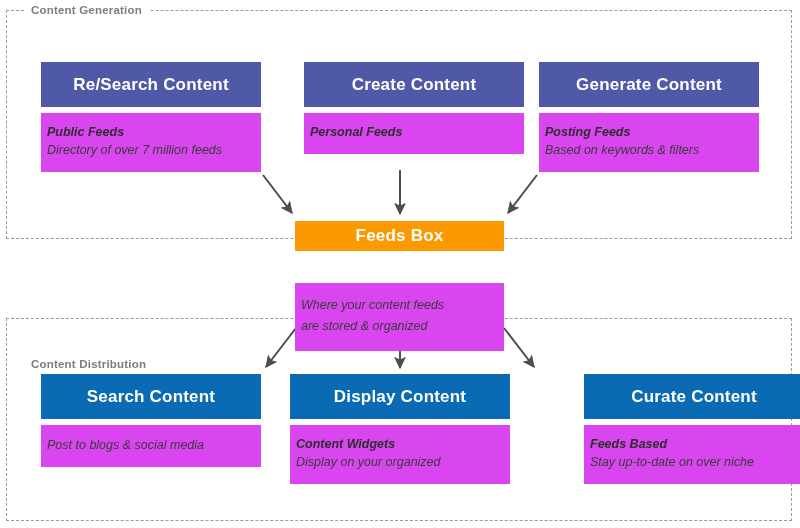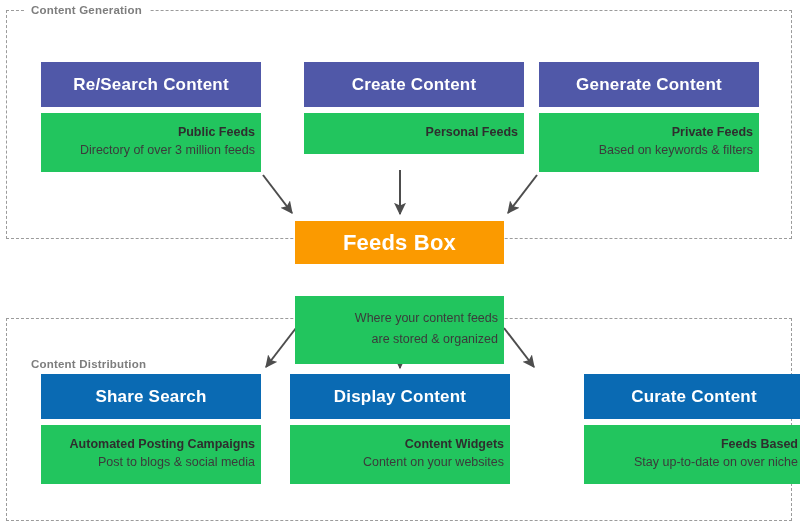--- a/index.html
+++ b/index.html
@@ -44,24 +44,25 @@
     font-size:17px;
     font-weight:bold;
     letter-spacing:.2px;
     white-space:nowrap;
   }
   .card-head.purple{background:#5058a8;text-align:center;}
   .card-head.blue{background:#0a6ab3;}
   .card-head.orange{background:#fb9a00;}
   .card-body{
     margin-top:6px;
-    background:#22c55e;
+    background:#d946ef;
     padding:11px 6px 13px 6px;
-    text-align:right;
+    text-align:left;
     color:#333333;
+    font-style:italic;
   }
   .card-body .b-title{
     display:block;
     font-size:12.5px;
     font-weight:bold;
     color:#2e2e2e;
     line-height:17px;
     white-space:nowrap;
   }
   .card-body .b-sub{
@@ -72,21 +73,21 @@
     white-space:nowrap;
   }
 
   
   #card-research{left:41px;top:62px;}
   #card-create{left:304px;top:62px;}
   #card-generate{left:539px;top:62px;}
 
   
   #card-feedsbox{left:295px;top:221px;width:209px;}
-  #card-feedsbox .card-head{height:43px;font-size:22px;}
+  #card-feedsbox .card-head{height:30px;font-size:17px;}
   #card-feedsbox .card-body{padding:12px 6px 14px 6px;margin-top:32px;}
   #card-feedsbox .card-body .b-sub{line-height:21px;}
 
   
   #card-share{left:41px;top:374px;}
   #card-display{left:290px;top:374px;}
   #card-curate{left:539px;top:374px;padding-left:45px;}
 
   
   #arrows{position:absolute;left:0;top:0;width:800px;height:528px;pointer-events:none;}
@@ -117,60 +118,59 @@
       <line x1="296" y1="328" x2="266" y2="367"></line>
       <line x1="400" y1="324" x2="400" y2="368"></line>
       <line x1="504" y1="328" x2="534" y2="367"></line>
     </g>
   </svg>
 
   <div class="card" id="card-research">
     <div class="card-head purple">Re/Search Content</div>
     <div class="card-body">
       <span class="b-title">Public Feeds</span>
-      <span class="b-sub">Directory of over 3 million feeds</span>
+      <span class="b-sub">Directory of over 7 million feeds</span>
     </div>
   </div>
 
   <div class="card" id="card-create">
     <div class="card-head purple">Create Content</div>
     <div class="card-body">
       <span class="b-title">Personal Feeds</span>
     </div>
   </div>
 
   <div class="card" id="card-generate">
     <div class="card-head purple">Generate Content</div>
     <div class="card-body">
-      <span class="b-title">Private Feeds</span>
+      <span class="b-title">Posting Feeds</span>
       <span class="b-sub">Based on keywords &amp; filters</span>
     </div>
   </div>
 
   <div class="card" id="card-feedsbox">
     <div class="card-head orange">Feeds Box</div>
     <div class="card-body">
       <span class="b-sub">Where your content feeds</span>
       <span class="b-sub">are stored &amp; organized</span>
     </div>
   </div>
 
   <div class="card" id="card-share">
-    <div class="card-head blue">Share Search</div>
+    <div class="card-head blue">Search Content</div>
     <div class="card-body">
-      <span class="b-title">Automated Posting Campaigns</span>
       <span class="b-sub">Post to blogs &amp; social media</span>
     </div>
   </div>
 
   <div class="card" id="card-display">
     <div class="card-head blue">Display Content</div>
     <div class="card-body">
       <span class="b-title">Content Widgets</span>
-      <span class="b-sub">Content on your websites</span>
+      <span class="b-sub">Display on your organized</span>
     </div>
   </div>
 
   <div class="card" id="card-curate">
     <div class="card-head blue">Curate Content</div>
     <div class="card-body">
       <span class="b-title">Feeds Based</span>
       <span class="b-sub">Stay up-to-date on over niche</span>
     </div>
   </div>

